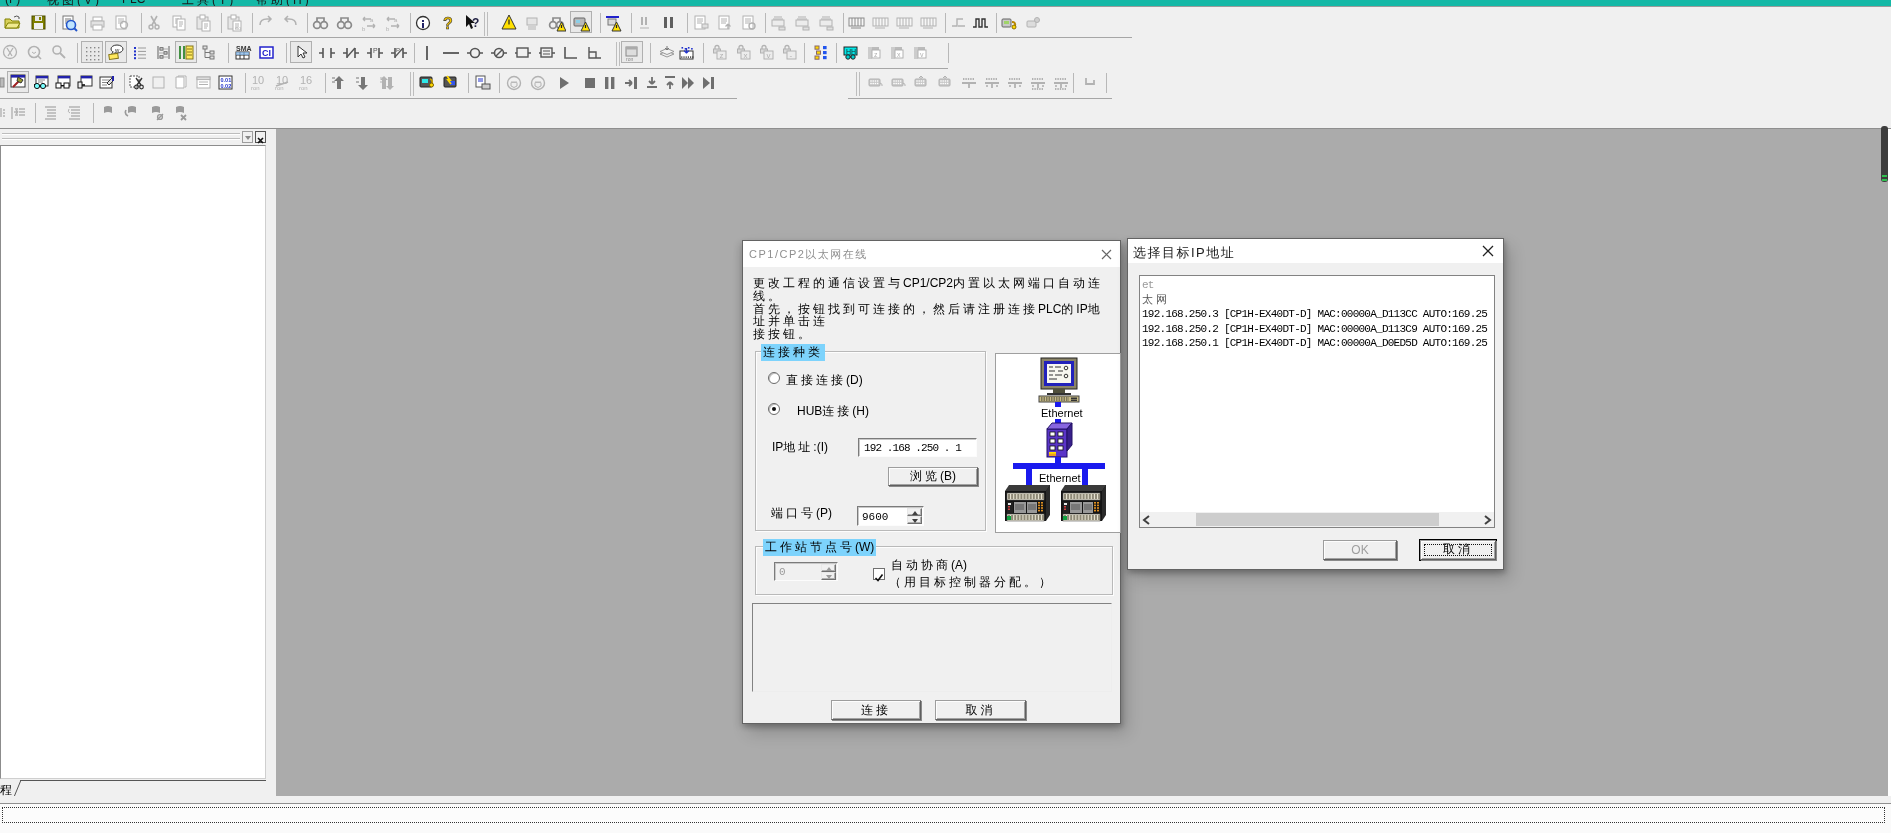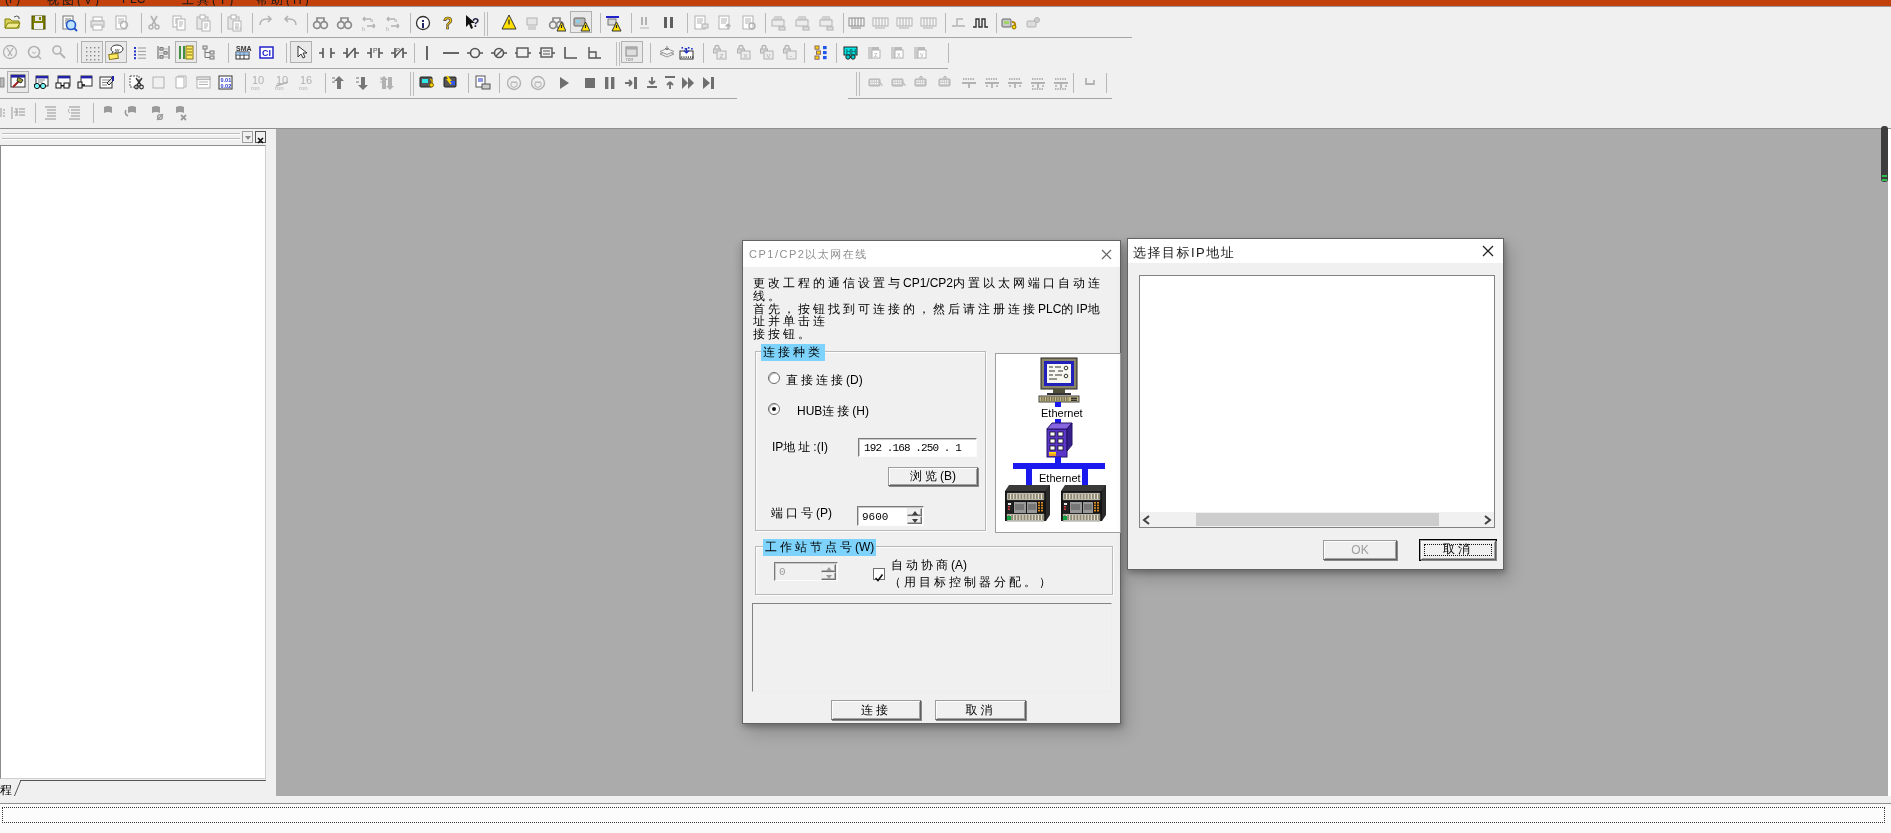--- a/index.html
+++ b/index.html
@@ -12,21 +12,21 @@
 .fld{position:absolute;background:#fff;border:1px solid;border-color:#7b7b7b #fcfcfc #fcfcfc #7b7b7b;box-shadow:inset 1px 1px 0 #c8c8c8}
 .gbx{position:absolute;border:1px solid #b9b9b9;box-shadow:1px 1px 0 #fdfdfd,inset 1px 1px 0 #fdfdfd}
 .glb{position:absolute;background:#7dd3fc;font-size:12px;padding:0 2px;white-space:nowrap}
 .t12{position:absolute;font-size:12px;color:#000;white-space:nowrap}
 .mono{font-family:"Liberation Mono",monospace}
 .radio{position:absolute;width:12px;height:12px;border-radius:50%;background:#fff;border:1px solid #6a6a6a;box-shadow:inset 1px 1px 0 #c0c0c0}
 .spin{position:absolute;background:#f0f0f0;border:1px solid;border-color:#e8e8e8 #707070 #707070 #e8e8e8;box-shadow:inset -1px -1px 0 #b0b0b0}
 .utri{width:0;height:0;border-left:3px solid transparent;border-right:3px solid transparent;border-bottom:4px solid #404040;position:absolute}
 .dtri{width:0;height:0;border-left:3px solid transparent;border-right:3px solid transparent;border-top:4px solid #404040;position:absolute}
 </style></head><body>
-<div class="ab" style="left:0;top:0;width:1891px;height:6px;background:#c2410c;overflow:hidden">
+<div class="ab" style="left:0;top:0;width:1891px;height:6px;background:#14b8a6;overflow:hidden">
     <span class="" style="position:absolute;left:5px;top:-8px;font-size:12px;color:#1a1a1a">(F)</span>
     <span class="cj" style="position:absolute;left:47px;top:-8px;font-size:12px;color:#1a1a1a">视图(V)</span>
     <span class="" style="position:absolute;left:122px;top:-8px;font-size:12px;color:#1a1a1a">PLC</span>
     <span class="cj" style="position:absolute;left:182px;top:-8px;font-size:12px;color:#1a1a1a">工具(T)</span>
     <span class="cj" style="position:absolute;left:256px;top:-8px;font-size:12px;color:#1a1a1a">帮助(H)</span>
   </div>
 <div class="hline" style="left:0;top:6px;width:1891px;background:#9b9b9b"></div>
 <div class="ab" style="left:0;top:7px;width:1891px;height:121px;background:#f0f0f0"></div>
 <div class="hline" style="left:0;top:37px;width:1132px"></div>
 <div class="hline" style="left:0;top:68px;width:948px"></div>
@@ -952,20 +952,25 @@
     <div class="ab" style="left:297px;top:166px;background:#fff;font-size:11px;padding:0 1px;color:#000">Ethernet</div>
     <div class="ab" style="left:295px;top:231px;background:#fff;font-size:11px;padding:0 1px;color:#000">Ethernet</div>
   </div>
 <div class="ab" style="left:1127px;top:238px;width:377px;height:332px;background:#f0f0f0;border:1px solid #636363;box-shadow:2px 3px 5px rgba(0,0,0,.19),6px 9px 15px rgba(0,0,0,.17),-3px 3px 7px rgba(0,0,0,.1)">
     <div class="ab" style="left:0;top:0;width:375px;height:24px;background:#fff"></div>
     <div class="ab" style="left:5px;top:5px;font-size:13px;color:#1a1a1a;white-space:nowrap"><span class="cj" style="letter-spacing:1.5px">选择目标IP地址</span></div>
     <svg class="ab" style="left:354px;top:6px" width="12" height="12">
       <path d="M1 1 L11 11 M11 1 L1 11" stroke="#222" stroke-width="1.3"></path>
     </svg>
     <div class="ab" style="left:11px;top:36px;width:356px;height:253px;background:#fff;border:1px solid #828282"></div>
+    <div class="ab mono" style="left:14px;top:39px;width:353px;font-size:11px;letter-spacing:-0.75px;line-height:14.2px;white-space:pre;overflow:hidden;height:72px"><span style="color:#9a9a9a">et</span>
+<span class="cj" style="color:#555;font-family:'Liberation Sans'">太网</span>
+192.168.250.3 [CP1H-EX40DT-D] MAC:00000A_D113CC AUTO:169.25
+192.168.250.2 [CP1H-EX40DT-D] MAC:00000A_D113C9 AUTO:169.25
+192.168.250.1 [CP1H-EX40DT-D] MAC:00000A_D0ED5D AUTO:169.25</div>
     <div class="ab" style="left:12px;top:273px;width:354px;height:15px;background:#f0f0f0">
       <svg class="ab" style="left:2px;top:3px" width="10" height="10">
         <path d="M7 1 L2 5 L7 9" stroke="#404040" stroke-width="2" fill="none"></path>
       </svg>
       <svg class="ab" style="left:342px;top:3px" width="10" height="10">
         <path d="M3 1 L8 5 L3 9" stroke="#404040" stroke-width="2" fill="none"></path>
       </svg>
       <div class="ab" style="left:56px;top:1px;width:243px;height:13px;background:#cdcdcd"></div>
     </div>
     <div class="btn" style="left:195px;top:301px;width:74px;height:20px;line-height:18px;color:#9e9e9e">OK</div>

